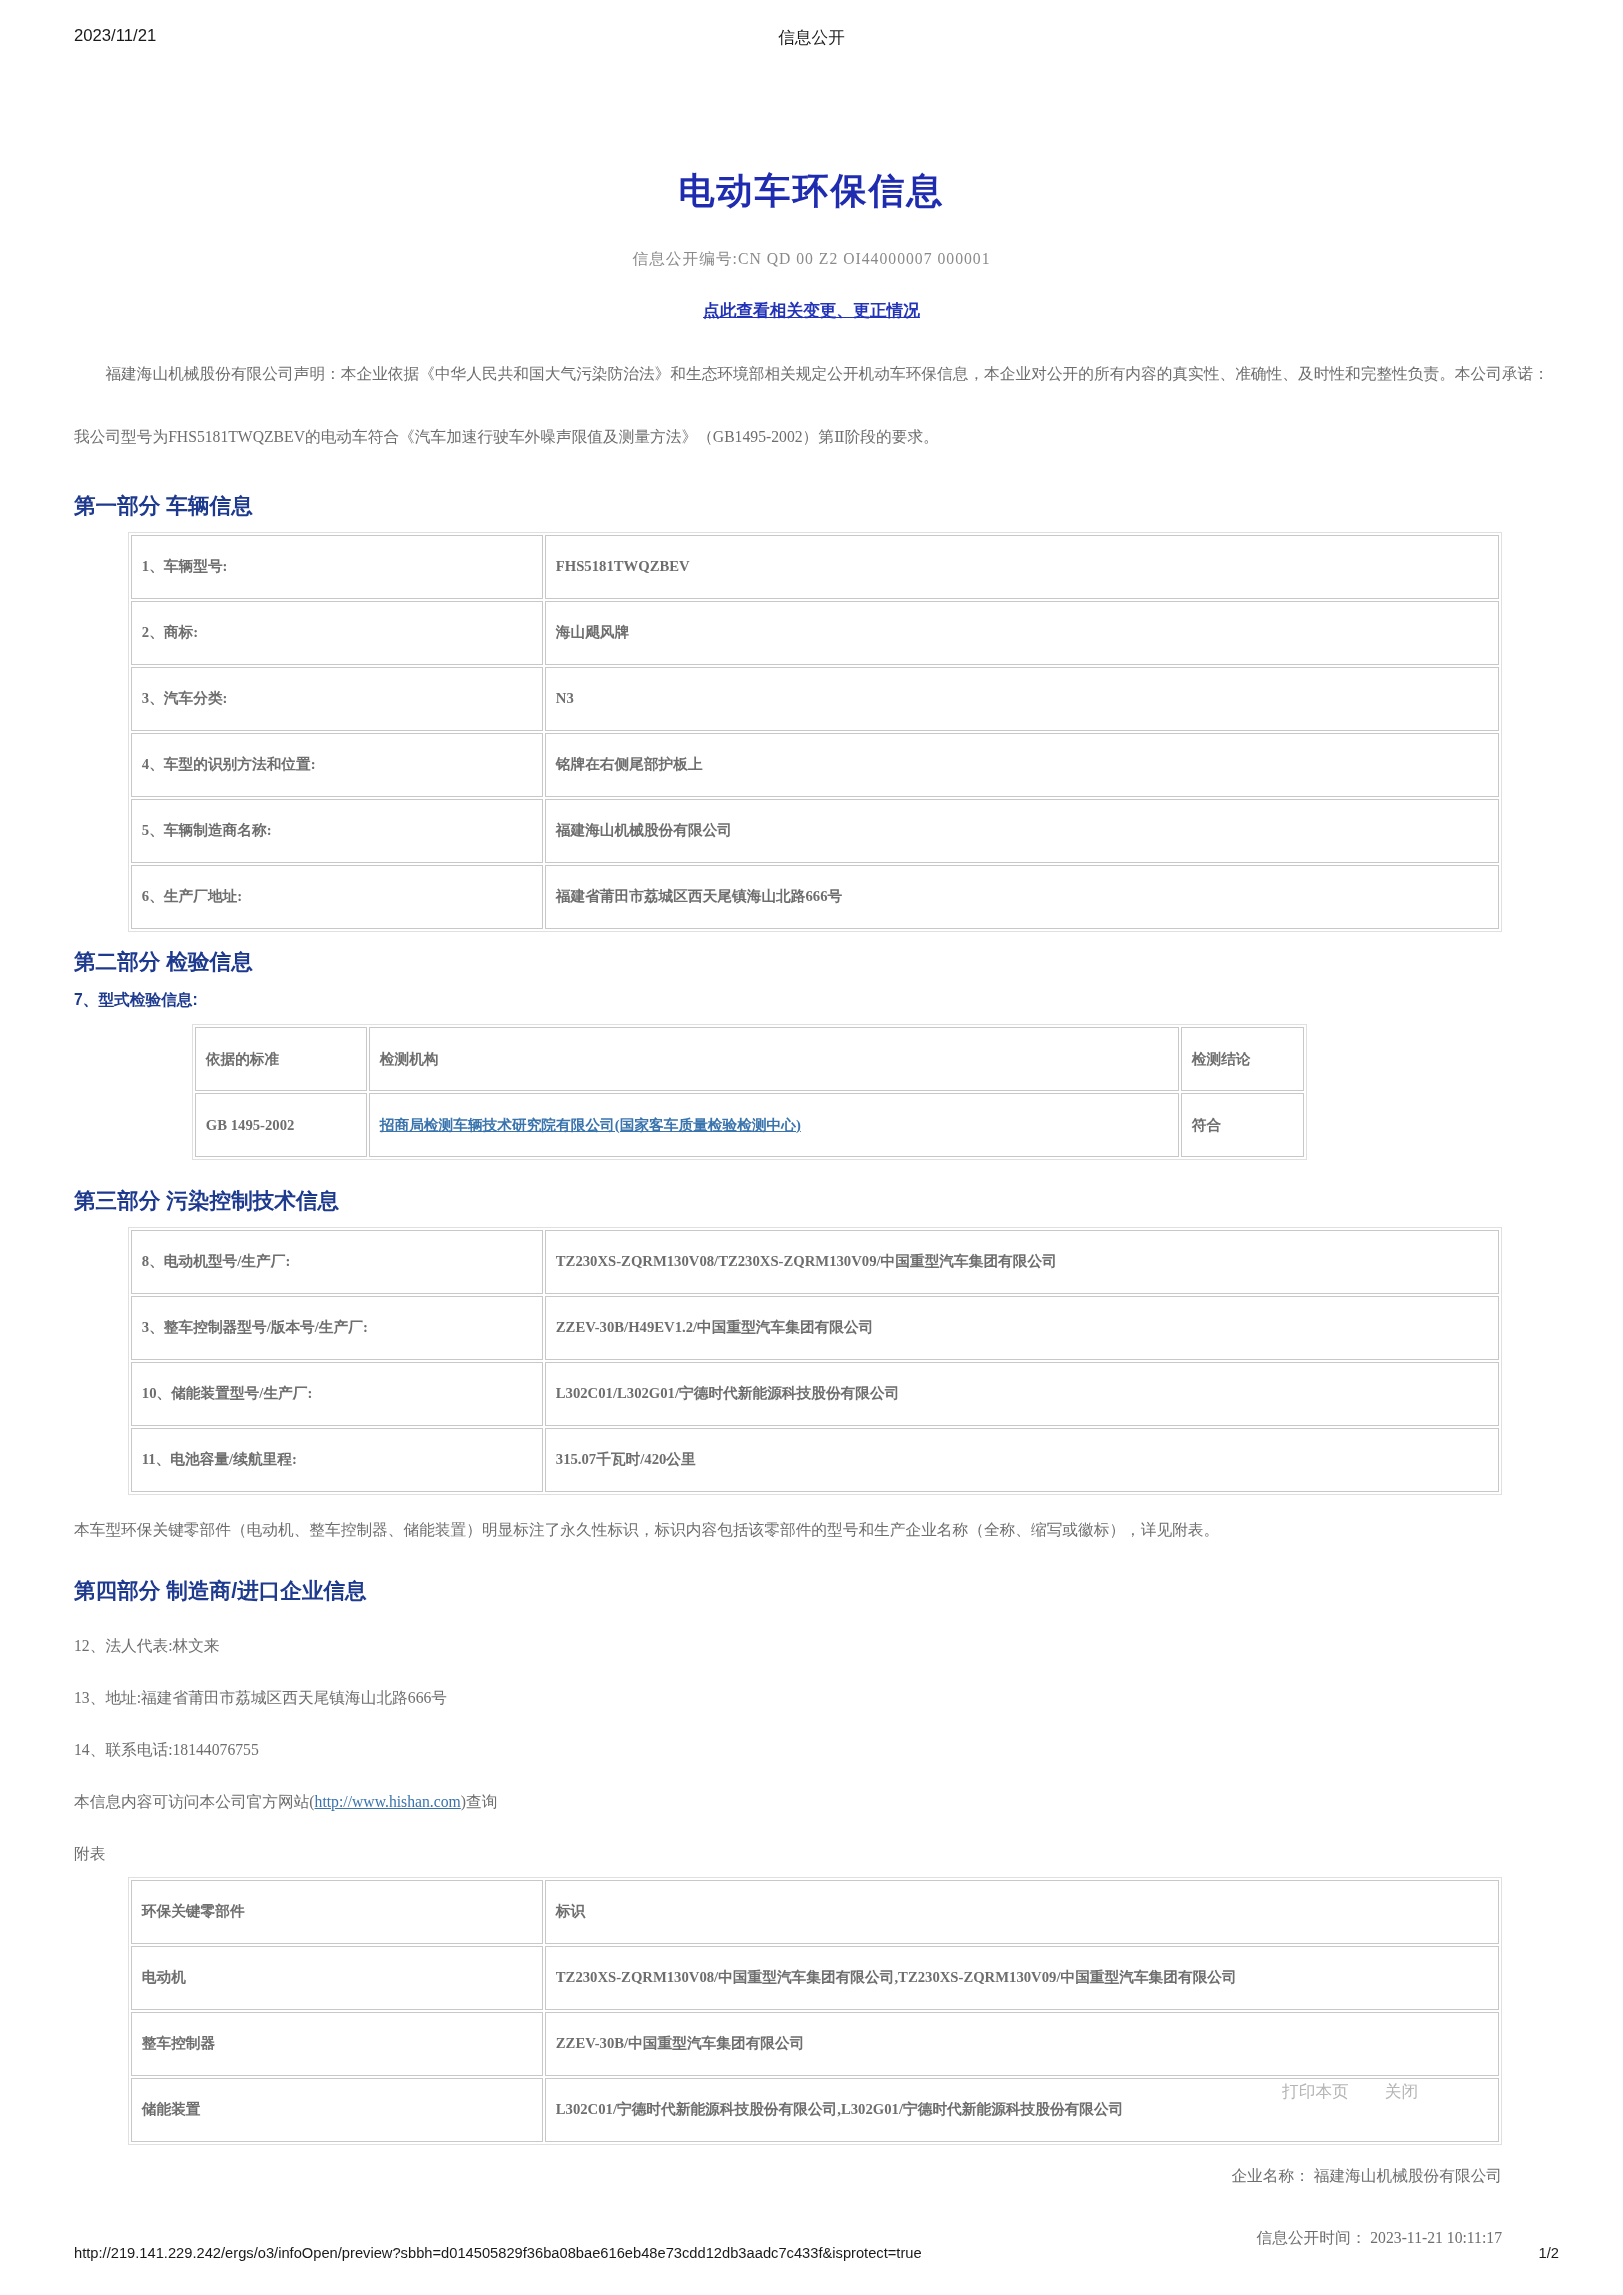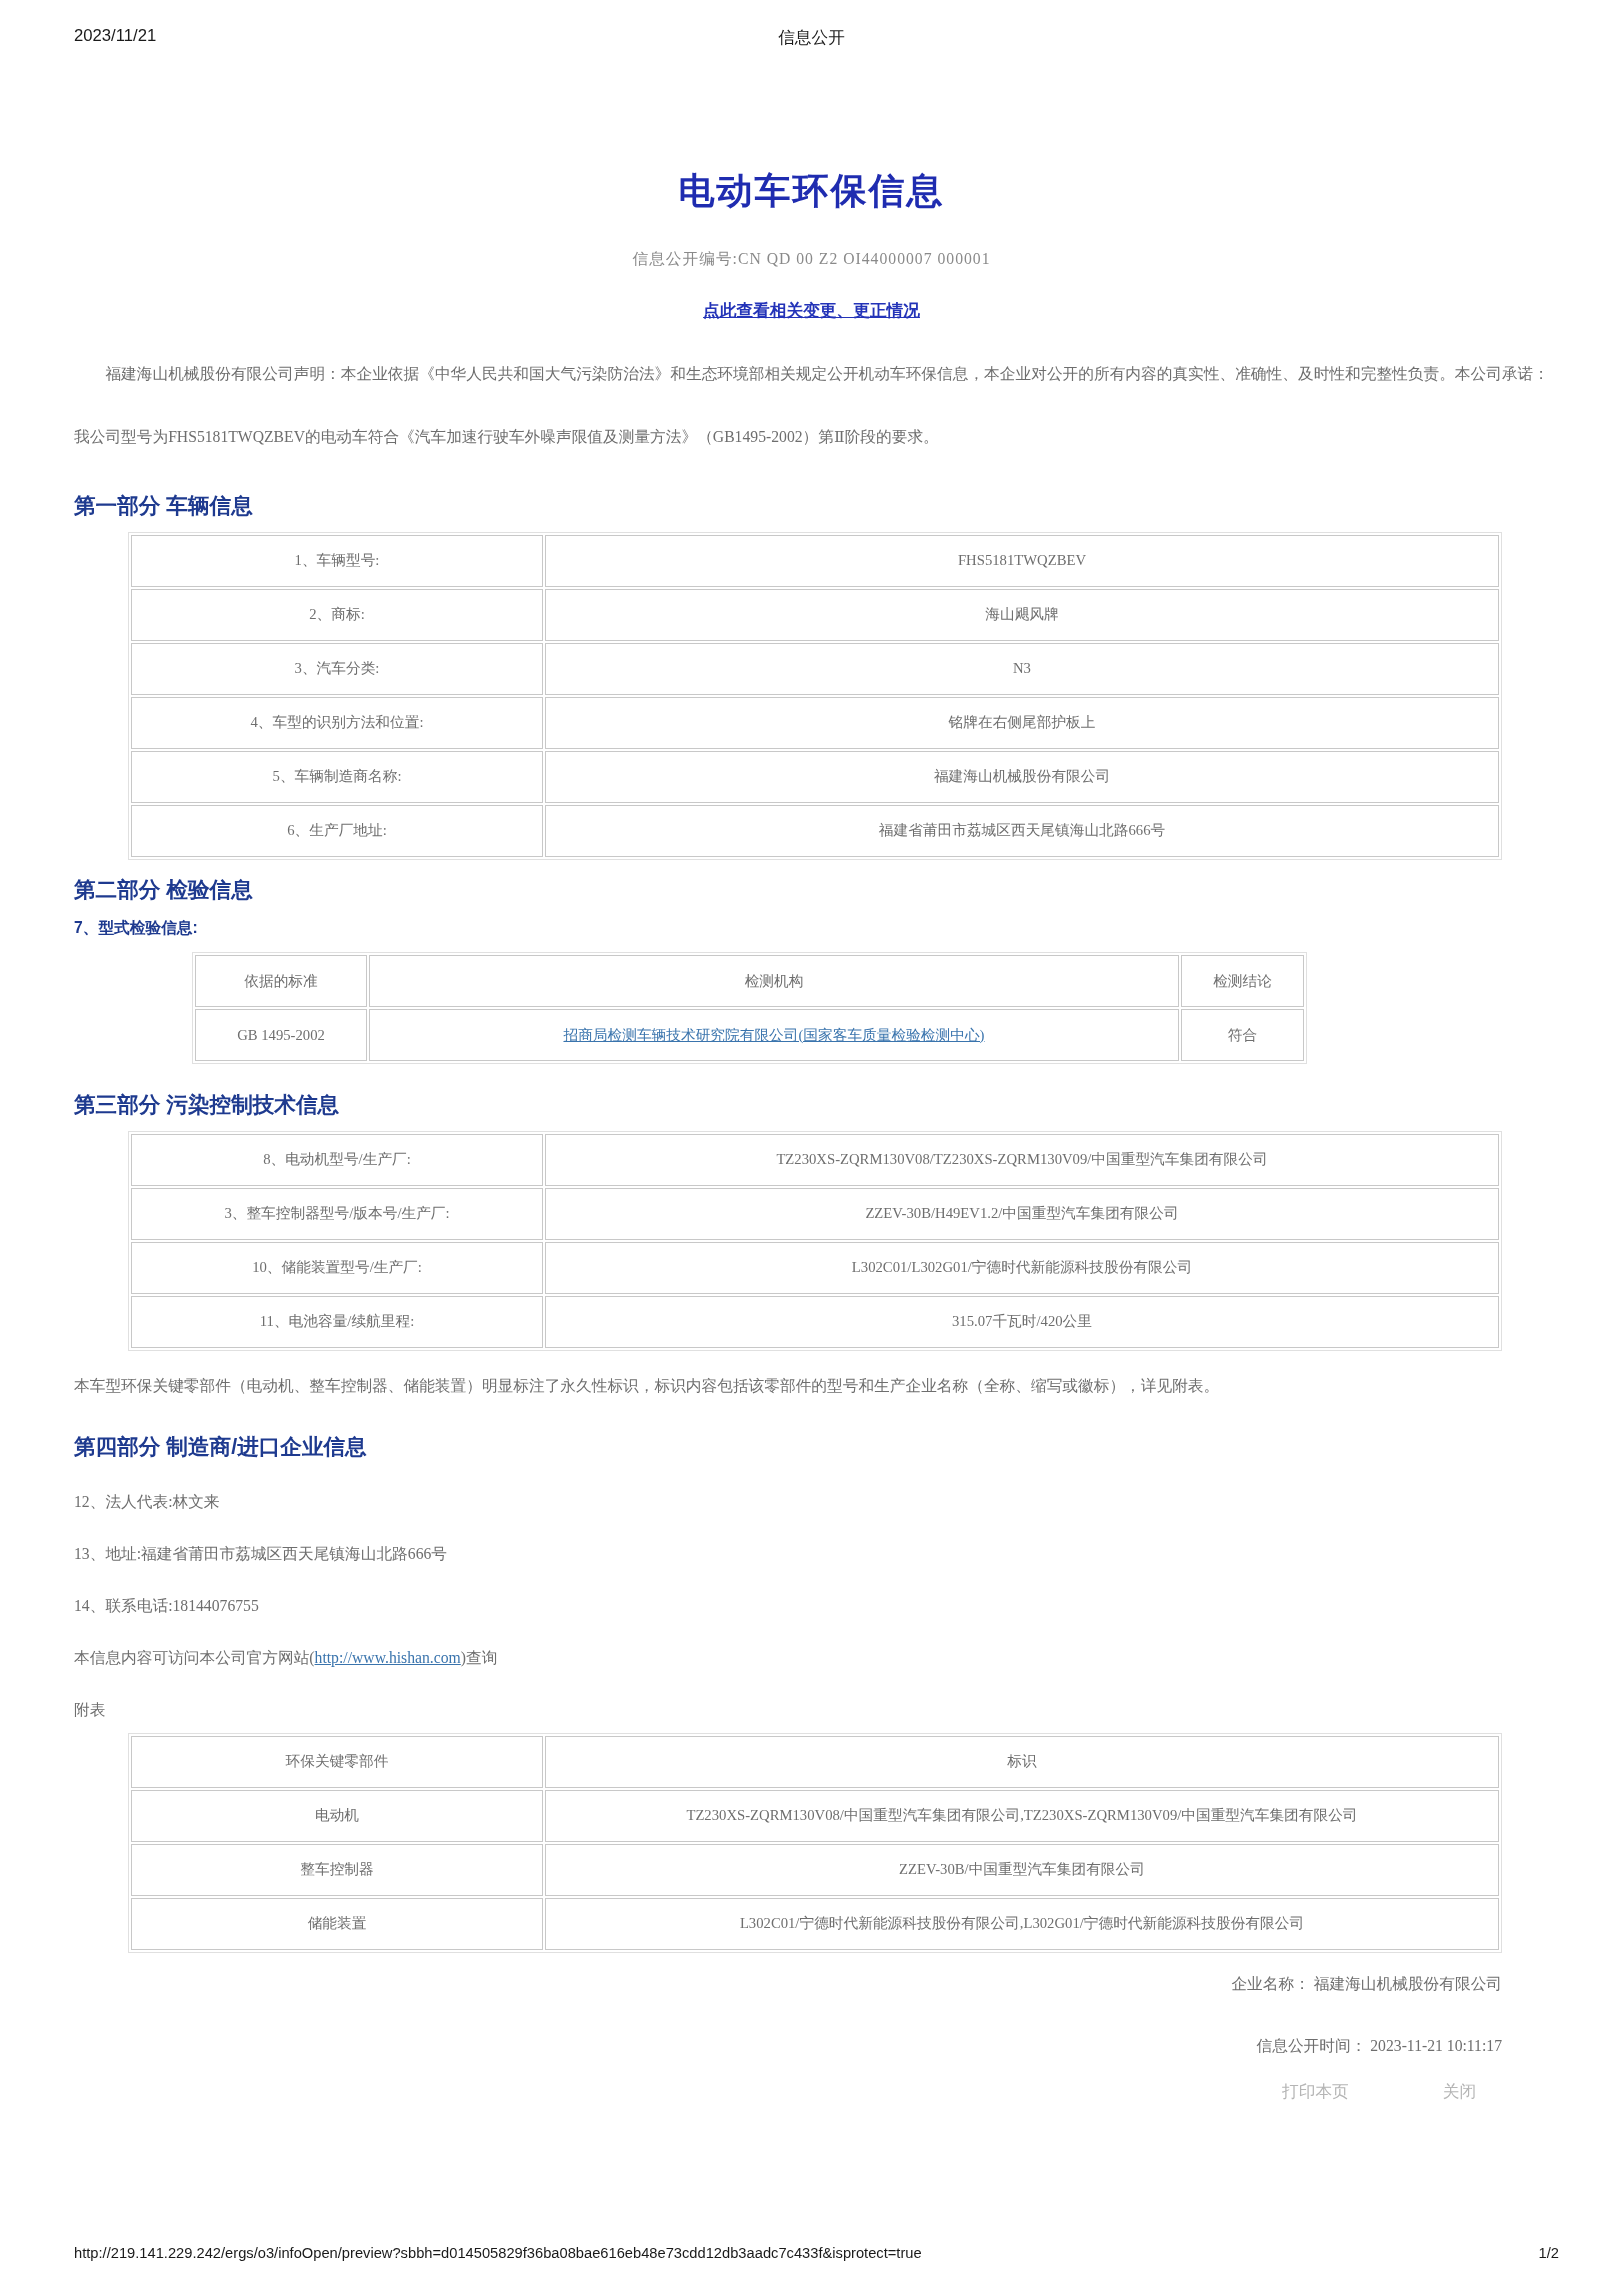--- a/index.html
+++ b/index.html
@@ -73,44 +73,44 @@
     font-weight: bold; font-size: 15.7px; color: #1e3a8f;
   }
   
   table {
     border-collapse: separate; border-spacing: 2.9px;
     border: 1px solid #e0e0e0;
     background: #ffffff;
   }
   td, th {
     border: 1px solid #c8c8c8;
-    height: 52px; padding: 3.9px 9.8px;
-    font-size: 14.7px; font-weight: normal;
-    color: #6e6e6e; text-align: center; vertical-align: middle;
+    height: 64px; padding: 3.9px 9.8px;
+    font-size: 14.7px; font-weight: bold;
+    color: #6e6e6e; text-align: left; vertical-align: middle;
   }
   .kv-table { margin-left: 54px; margin-top: 11.8px; width: 1374px; }
   .kv-table .k { width: 412px; }
   .insp-table { margin-left: 118px; margin-top: 13.7px; width: 1115px; }
   .insp-table .c1 { width: 172px; }
   .insp-table .c3 { width: 123px; }
   .agency-link { color: #3a74ad; text-decoration: underline; cursor: pointer; }
   .note { margin-top: 25.5px; font-size: 15.7px; color: #6e6e6e; }
   .plain-item { margin-top: 31px; font-size: 15.7px; color: #6e6e6e; }
   .website-link { color: #3a74ad; text-decoration: underline; cursor: pointer; }
   .appendix-label { margin-top: 31px; font-size: 15.7px; color: #6e6e6e; }
   .right-line {
     margin-left: 54px; width: 1374px; text-align: right;
     font-size: 15.7px; color: #6e6e6e;
   }
   .company-line { margin-top: 21.6px; text-align: right; }
   .time-line { margin-top: 41px; }
   
   .actions {
     position: absolute; top: 2080px; left: 1282px;
-    display: flex; gap: 94px;
+    display: flex; gap: 36px;
     font-family: "Liberation Sans", sans-serif;
   }
   .action-btn { font-size: 16.7px; color: #b5b5b5; cursor: pointer; white-space: nowrap; }
 </style>
 </head>
 <body>
 
 <div class="print-header-date">2023/11/21</div>
 <div class="print-header-title">信息公开</div>
 

